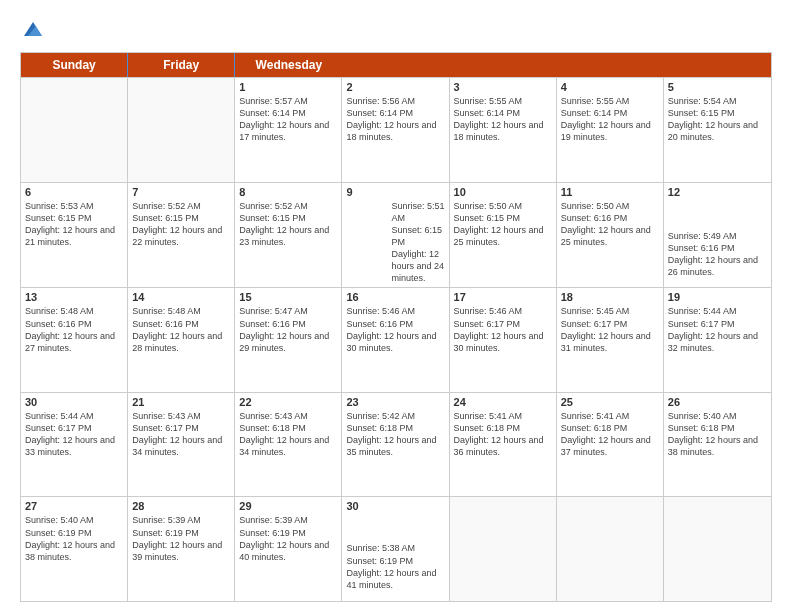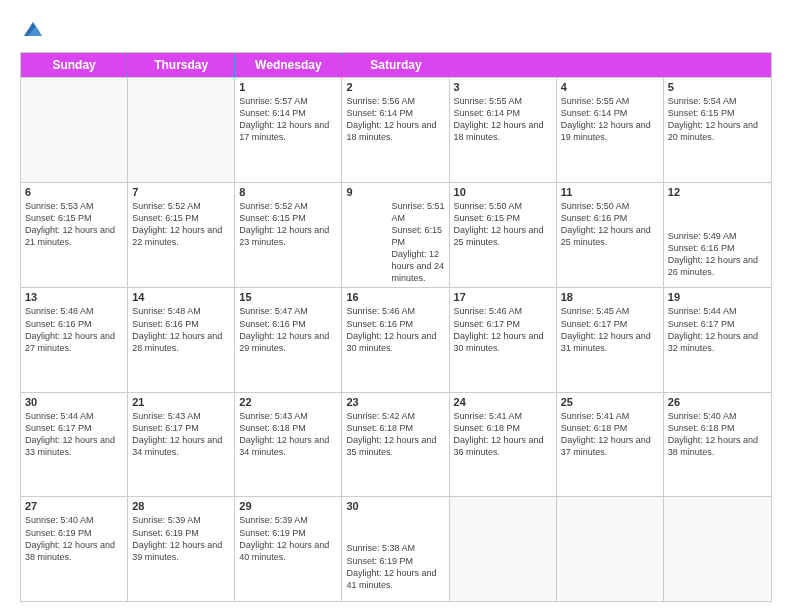--- a/index.html
+++ b/index.html
@@ -64,21 +64,21 @@
     }
     .calendar {
       flex: 1;
       display: flex;
       flex-direction: column;
       border: 1px solid #ccc;
     }
     .cal-header-row {
       display: grid;
       grid-template-columns: repeat(7, 1fr);
-      background: #d946ef;
+      background: #c2410c;
     }
     .cal-header-cell {
       color: #fff;
       font-size: 12px;
       font-weight: bold;
       text-align: center;
       padding: 5px 2px;
       border-right: 1px solid #4a8dd5;
     }
     .cal-header-cell:last-child {
@@ -139,23 +139,22 @@
     </div>
     <div class="title-block">
       <div class="title-month"></div>
       <div class="title-location"></div>
     </div>
   </div>
 
   <div class="calendar">
     <div class="cal-header-row">
     <div class="cal-header-cell">Sunday</div>
-        <div class="cal-header-cell">Thursday</div>
+        <div class="cal-header-cell">Friday</div>
         <div class="cal-header-cell">Wednesday</div>
-        <div class="cal-header-cell">Saturday</div>
       </div>
     <div class="cal-body">
     <div class="cal-row">
           <div class="cal-cell empty"></div>
           <div class="cal-cell empty"></div>
           <div class="cal-cell">
             <div class="day-number">1</div>
             <div class="day-info" style="white-space: pre-line;">Sunrise: 5:57 AM
 Sunset: 6:14 PM
 Daylight: 12 hours and 17 minutes.</div>

